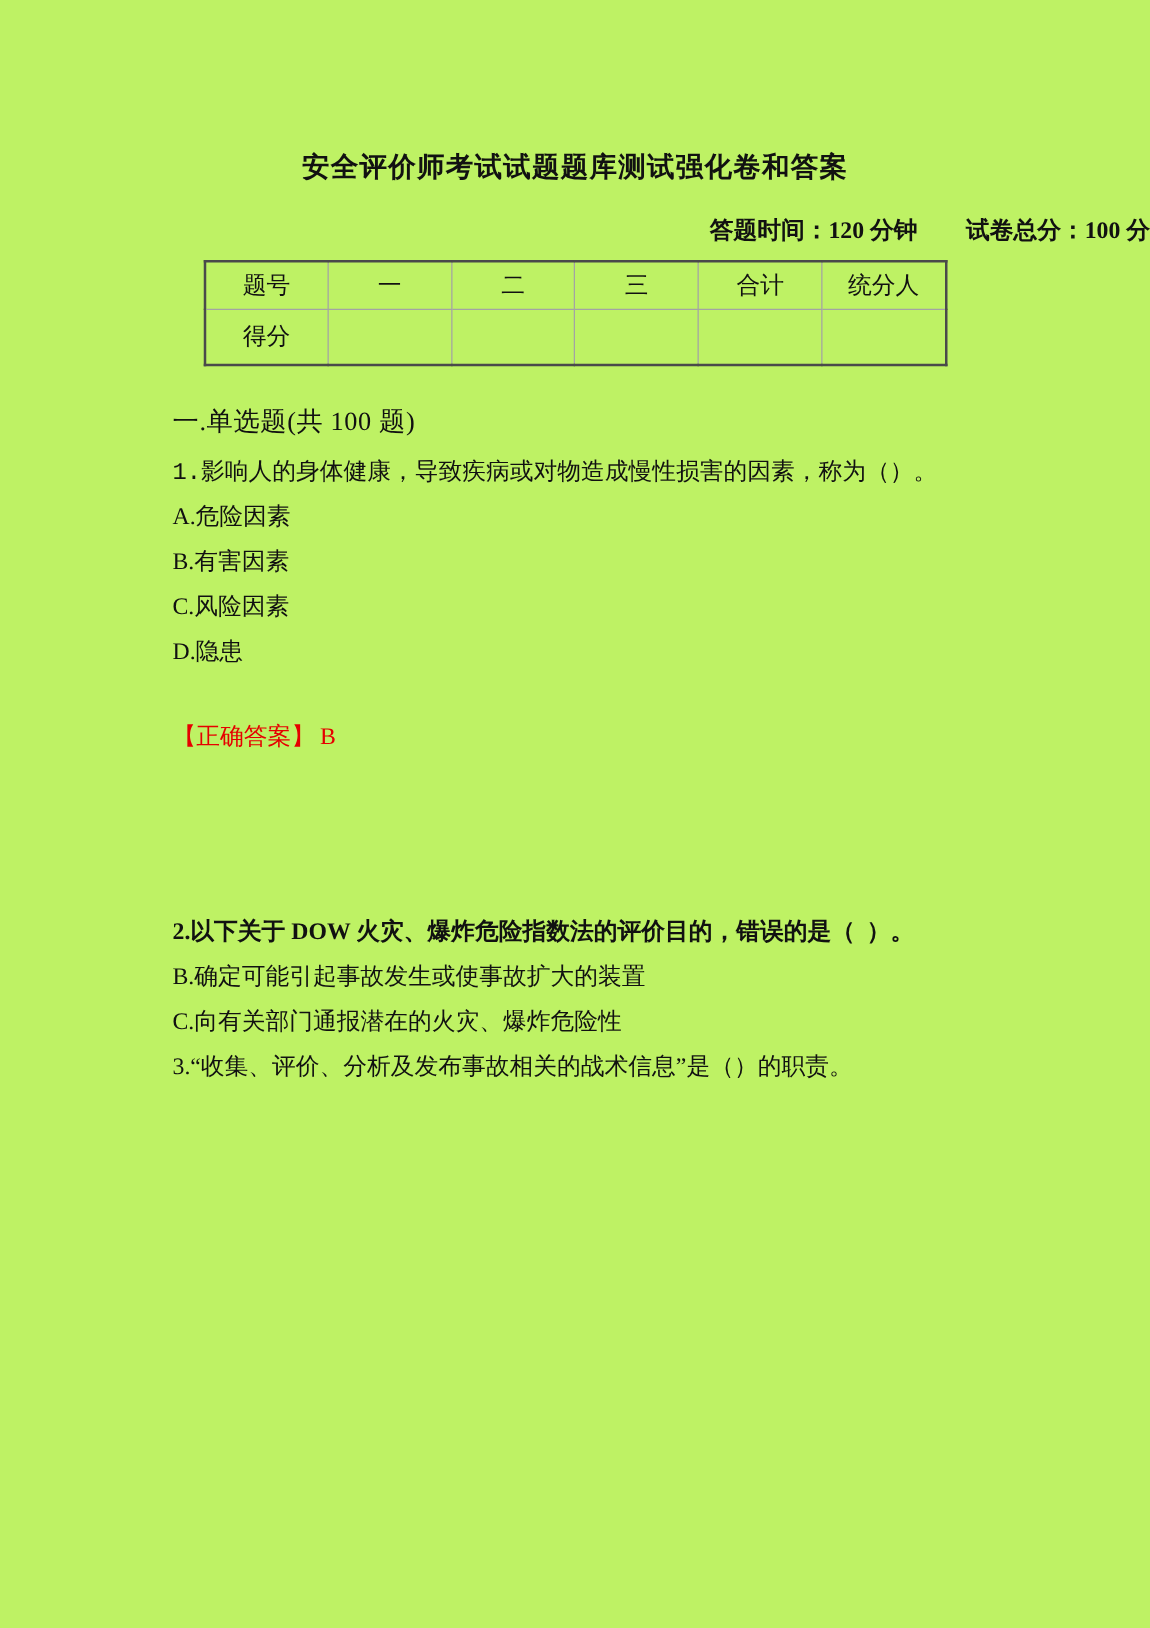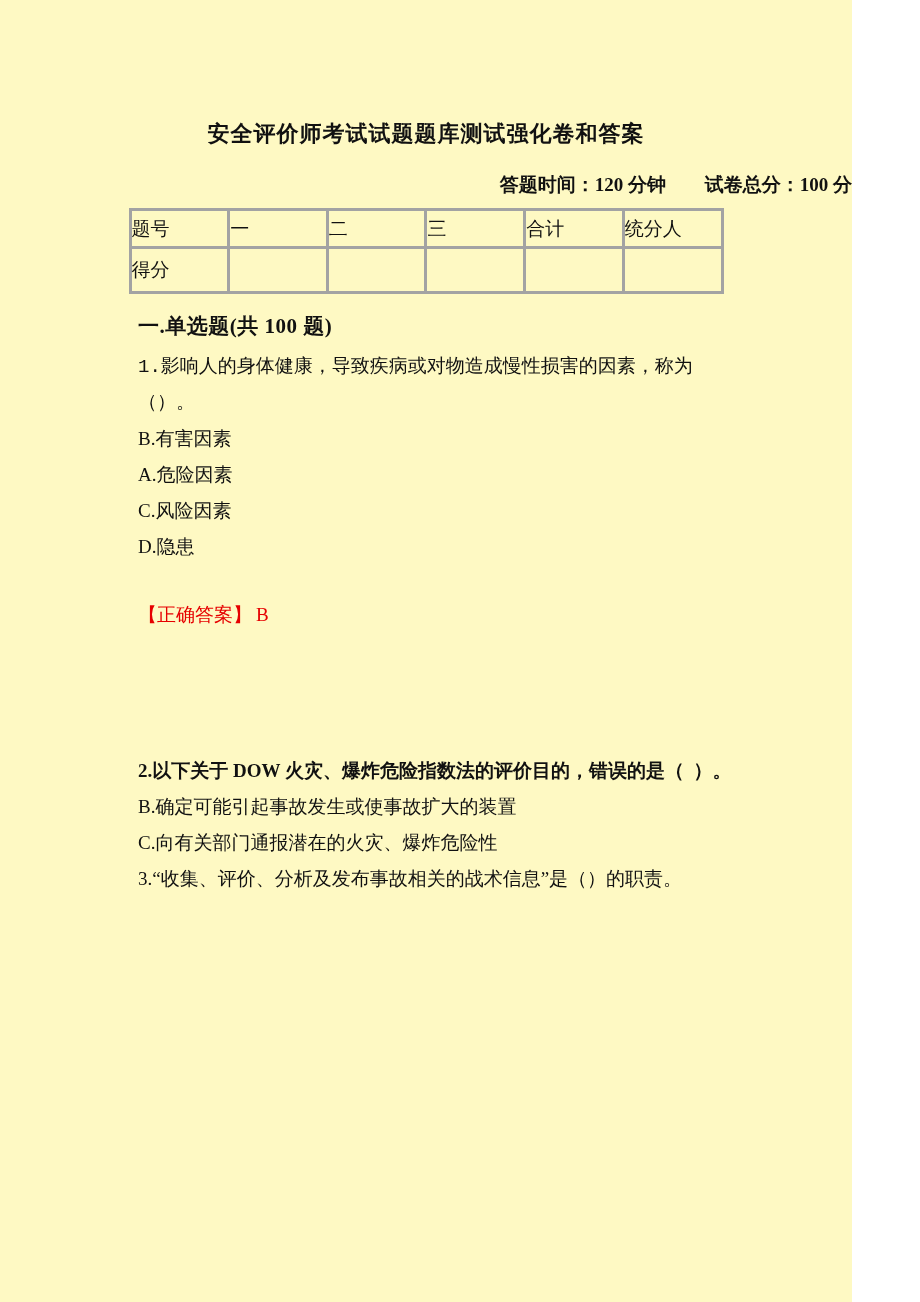--- a/index.html
+++ b/index.html
@@ -1,21 +1,21 @@
 <!DOCTYPE html>
 <html lang="zh"><head>
 <meta charset="utf-8">
 <style>
   * { margin: 0; padding: 0; box-sizing: border-box; }
   html, body { background: #ffffff; }
   .page {
     position: relative;
-    width: 852px;
+    width: 920px;
     height: 1302px;
-    background: #fef9c3;
+    background: #bef264;
     color: #111111;
     font-family: "Liberation Serif", "DejaVu Serif", serif;
     overflow: hidden;
   }
   .title {
     padding-top: 119px;
     line-height: 30px;
     text-align: center;
     font-size: 22px;
     font-weight: bold;
@@ -33,36 +33,37 @@
 
   table.score-table {
     margin: 9px auto 0 auto;
     width: 595px;
     border-collapse: collapse;
     border: 2px solid #4a4a4a;
     table-layout: fixed;
     font-size: 19px;
   }
   table.score-table td {
-    border: 3px solid #a3a3a3;
+    border: 1px solid #a3a3a3;
+    text-align: center;
     vertical-align: middle;
     padding: 0;
   }
   table.score-table tr.head-row td { height: 38px; }
   table.score-table tr.body-row td { height: 45px; }
 
   .content {
     padding: 0 118px 0 138px;
     font-size: 19px;
   }
   .section-heading {
-    margin-top: 14px;
+    margin-top: 26px;
     line-height: 36px;
     font-size: 21px;
-    font-weight: bold;
+    font-weight: normal;
     letter-spacing: 0.5px;
   }
   .para {
     line-height: 36px;
     white-space: pre-wrap;
     font-weight: normal;
   }
   .q1-text   { margin-top: 5px; font-family: Liberation Mono, monospace; }
   .answer    { line-height: 36px; }
   .answer-1  { margin-top: 32px; }
@@ -104,22 +105,22 @@
     </tr>
   </tbody>
     </table>
 
   <div class="content">
 
     <div class="section-heading">一.单选题(共 100 题)</div>
 
     <div>
       <p class="para q1-text">1.影响人的身体健康，导致疾病或对物造成慢性损害的因素，称为（）。</p>
+      <p class="para">A.危险因素</p>
       <p class="para">B.有害因素</p>
-      <p class="para">A.危险因素</p>
       <p class="para">C.风险因素</p>
       <p class="para">D.隐患</p>
       <p class="answer answer-1"><span class="answer-label">【正确答案】</span><span class="answer-value">B</span></p>
     </div>
 
     <div>
       <p class="para q2-text">2.以下关于 DOW 火灾、爆炸危险指数法的评价目的，错误的是（  ）。</p>
       <p class="para">B.确定可能引起事故发生或使事故扩大的装置</p>
       <p class="para">C.向有关部门通报潜在的火灾、爆炸危险性</p>
     </div>

